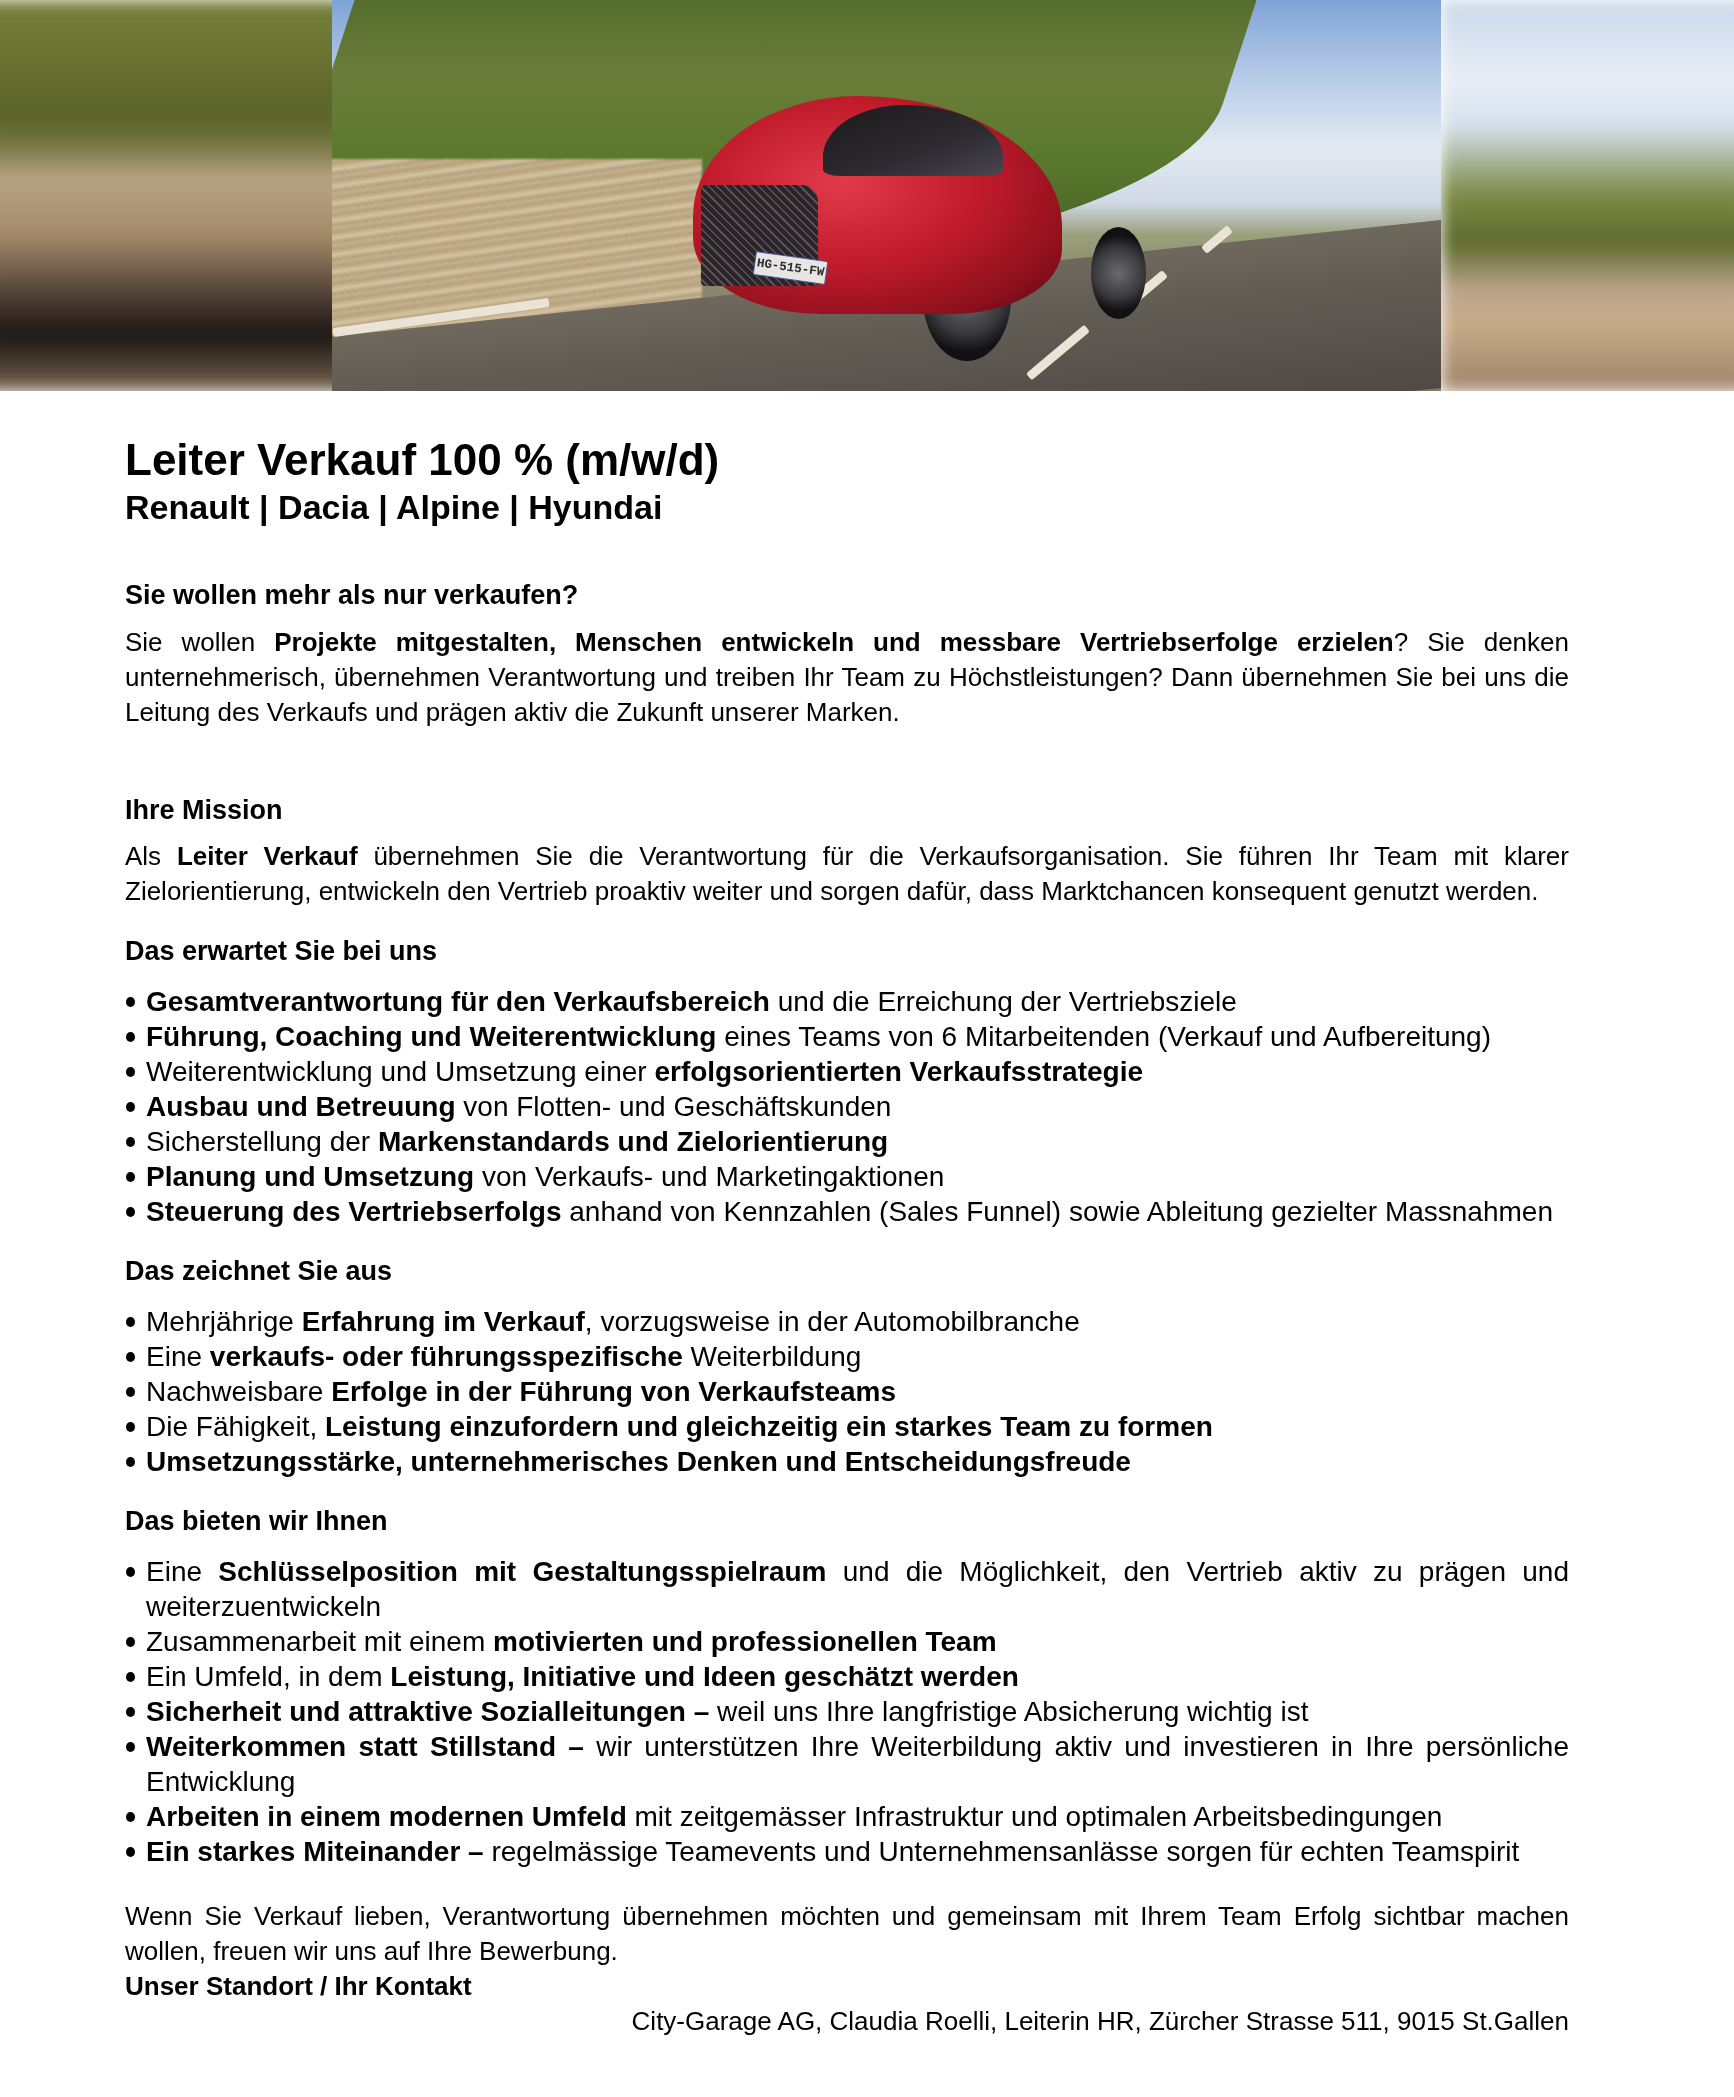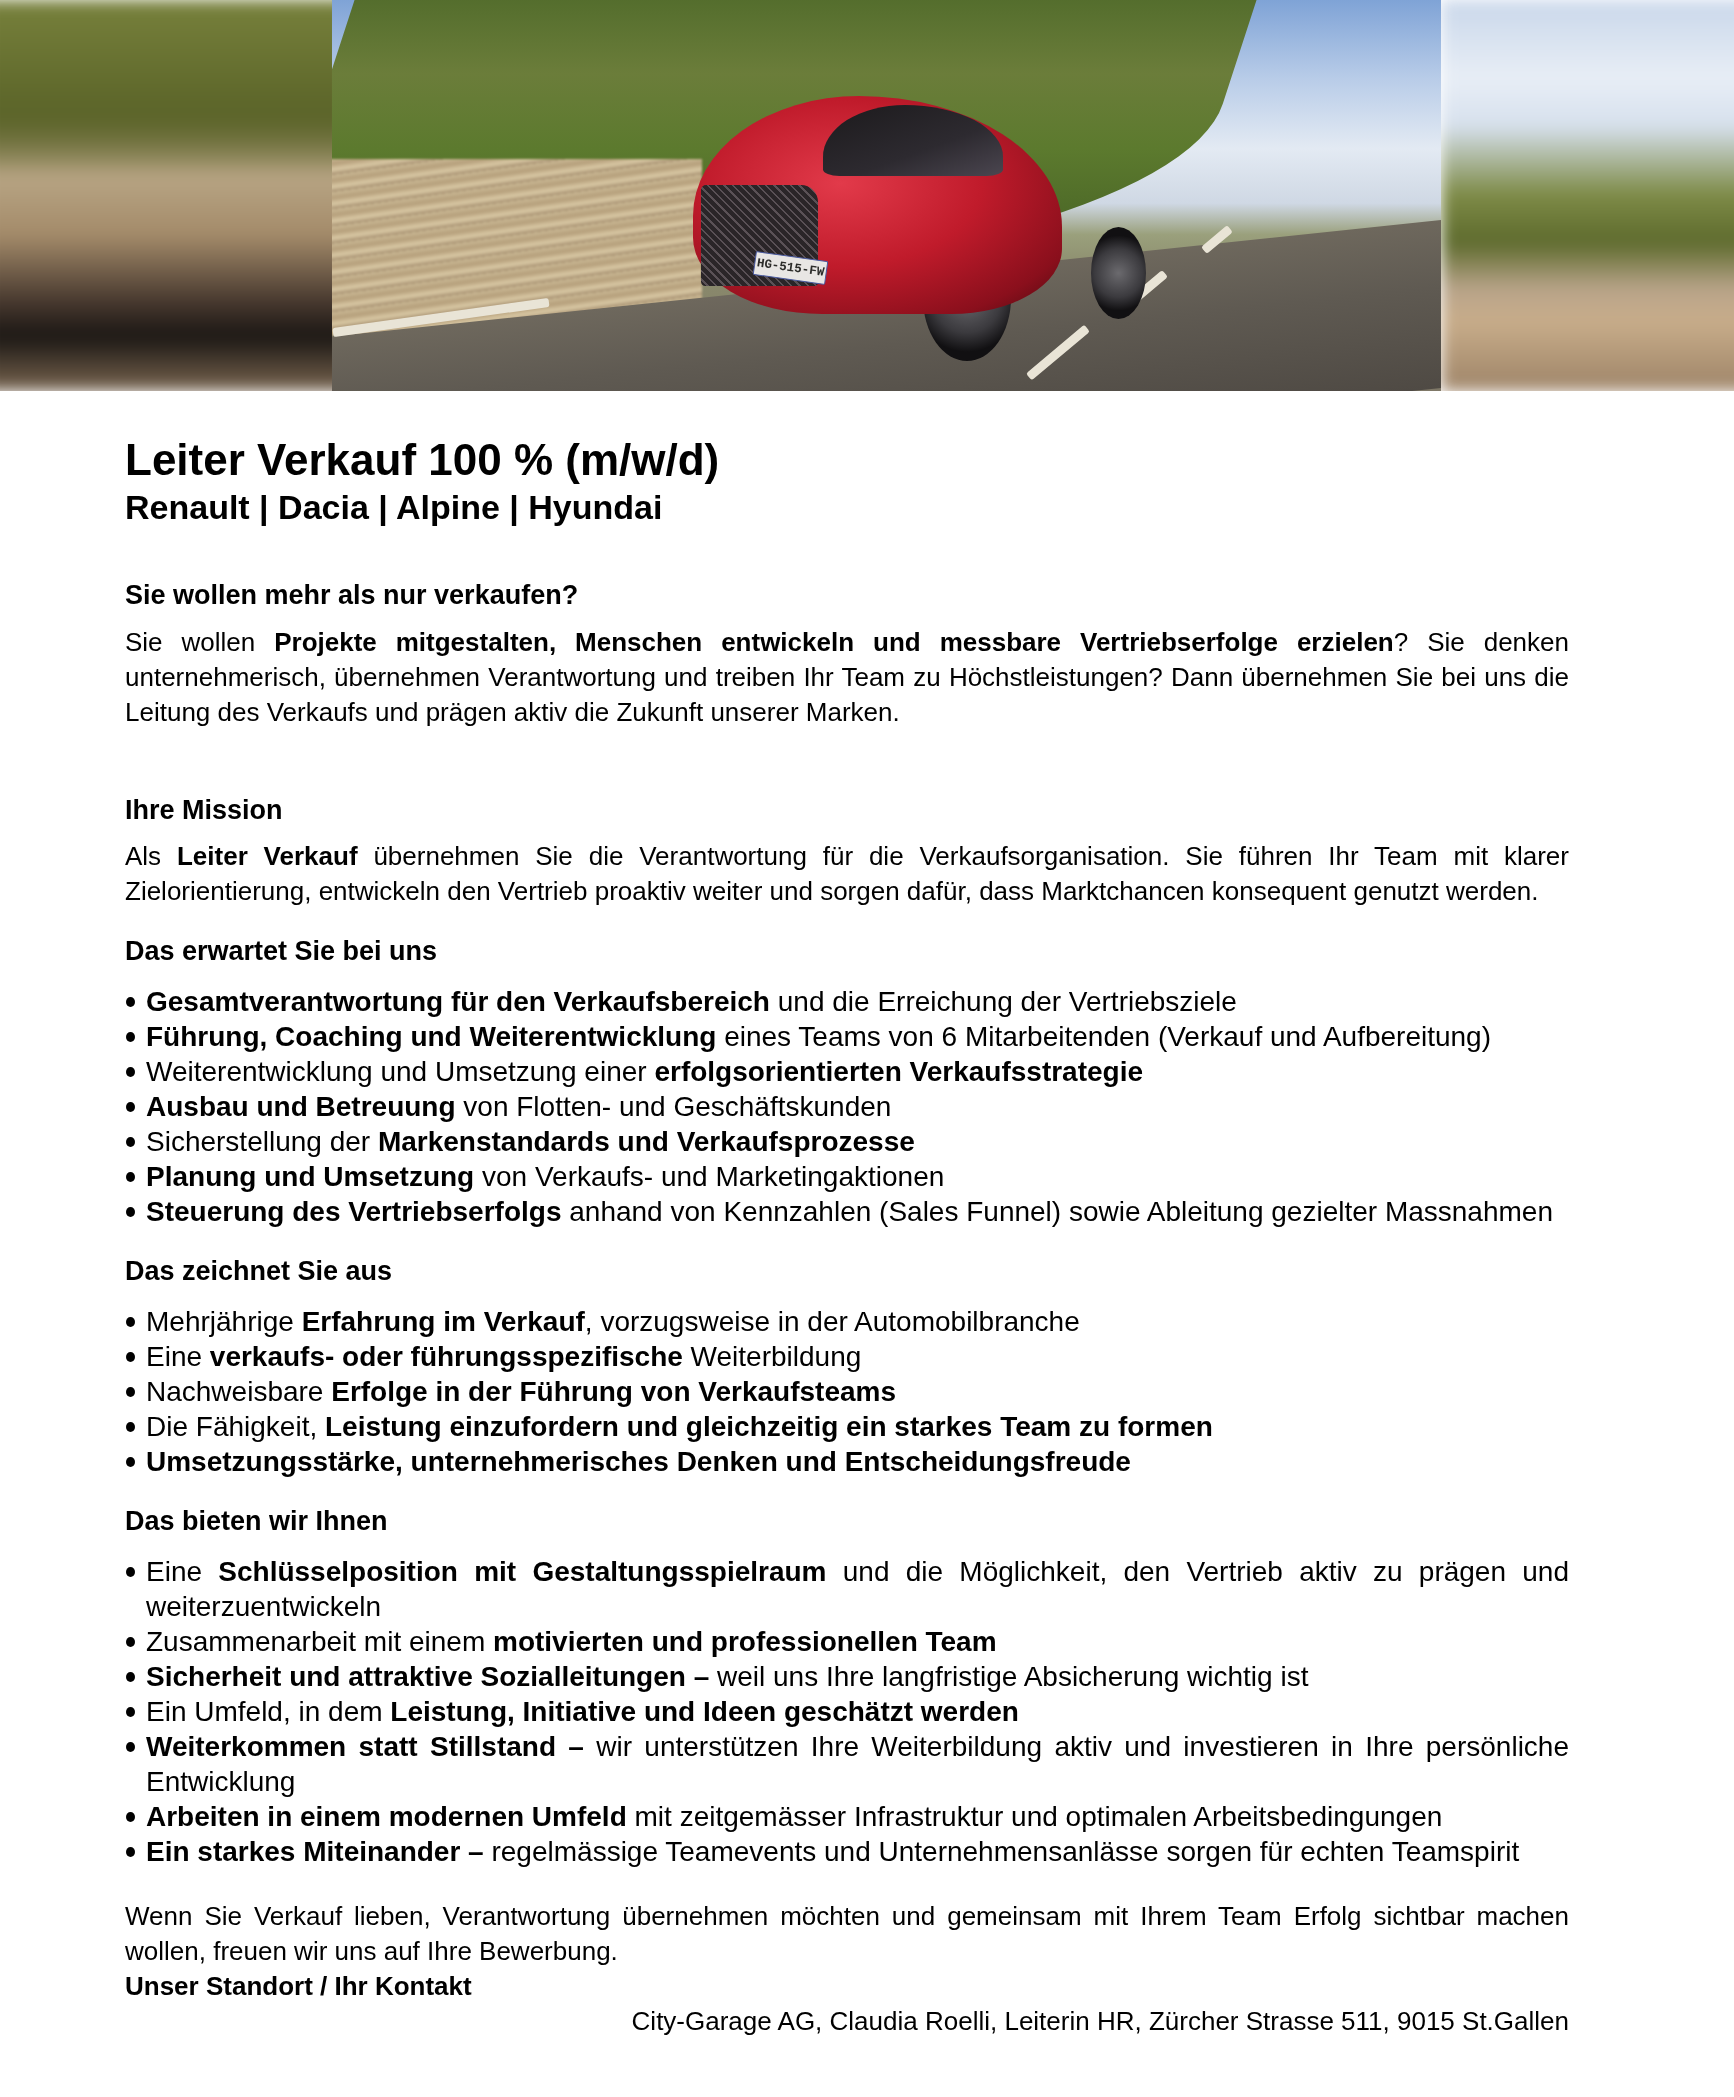--- a/index.html
+++ b/index.html
@@ -125,40 +125,40 @@
   <p class="para" style="margin-top:11px;">
     <span>Als </span><b>Leiter Verkauf</b><span> übernehmen Sie die Verantwortung für die Verkaufsorganisation. Sie führen Ihr Team mit klarer Zielorientierung, entwickeln den Vertrieb proaktiv weiter und sorgen dafür, dass Marktchancen konsequent genutzt werden.</span>
   </p>
 
   <h3 class="section-heading" style="margin-top:25px;">Das erwartet Sie bei uns</h3>
   <ul class="blist" style="margin-top:15px;">
       <li><span class="bullet-icon"></span><span></span><b>Gesamtverantwortung für den Verkaufsbereich</b><span> und die Erreichung der Vertriebsziele</span></li>
       <li><span class="bullet-icon"></span><span></span><b>Führung, Coaching und Weiterentwicklung</b><span> eines Teams von 6 Mitarbeitenden (Verkauf und Aufbereitung)</span></li>
       <li><span class="bullet-icon"></span><span>Weiterentwicklung und Umsetzung einer </span><b>erfolgsorientierten Verkaufsstrategie</b><span></span></li>
       <li><span class="bullet-icon"></span><span></span><b>Ausbau und Betreuung</b><span> von Flotten- und Geschäftskunden</span></li>
-      <li><span class="bullet-icon"></span><span>Sicherstellung der </span><b>Markenstandards und Verkaufsprozesse</b><span></span></li>
+      <li><span class="bullet-icon"></span><span>Sicherstellung der </span><b>Markenstandards und Zielorientierung</b><span></span></li>
       <li><span class="bullet-icon"></span><span></span><b>Planung und Umsetzung</b><span> von Verkaufs- und Marketingaktionen</span></li>
       <li><span class="bullet-icon"></span><span></span><b>Steuerung des Vertriebserfolgs</b><span> anhand von Kennzahlen (Sales Funnel) sowie Ableitung gezielter Massnahmen</span></li>
     </ul>
 
   <h3 class="section-heading" style="margin-top:25px;">Das zeichnet Sie aus</h3>
   <ul class="blist" style="margin-top:15px;">
       <li><span class="bullet-icon"></span><span>Mehrjährige </span><b>Erfahrung im Verkauf</b><span>, vorzugsweise in der Automobilbranche</span></li>
       <li><span class="bullet-icon"></span><span>Eine </span><b>verkaufs- oder führungsspezifische</b><span> Weiterbildung</span></li>
       <li><span class="bullet-icon"></span><span>Nachweisbare </span><b>Erfolge in der Führung von Verkaufsteams</b><span></span></li>
       <li><span class="bullet-icon"></span><span>Die Fähigkeit, </span><b>Leistung einzufordern und gleichzeitig ein starkes Team zu formen</b><span></span></li>
       <li><span class="bullet-icon"></span><span></span><b>Umsetzungsstärke, unternehmerisches Denken und Entscheidungsfreude</b><span></span></li>
     </ul>
 
   <h3 class="section-heading" style="margin-top:25px;">Das bieten wir Ihnen</h3>
   <ul class="blist" style="margin-top:15px;">
       <li><span class="bullet-icon"></span><span>Eine </span><b>Schlüsselposition mit Gestaltungsspielraum</b><span> und die Möglichkeit, den Vertrieb aktiv zu prägen und weiterzuentwickeln</span></li>
       <li><span class="bullet-icon"></span><span>Zusammenarbeit mit einem </span><b>motivierten und professionellen Team</b><span></span></li>
+      <li><span class="bullet-icon"></span><span>Ein Umfeld, in dem </span><b>Leistung, Initiative und Ideen geschätzt werden</b><span></span></li>
       <li><span class="bullet-icon"></span><span></span><b>Sicherheit und attraktive Sozialleitungen –</b><span> weil uns Ihre langfristige Absicherung wichtig ist</span></li>
-      <li><span class="bullet-icon"></span><span>Ein Umfeld, in dem </span><b>Leistung, Initiative und Ideen geschätzt werden</b><span></span></li>
       <li><span class="bullet-icon"></span><span></span><b>Weiterkommen statt Stillstand –</b><span> wir unterstützen Ihre Weiterbildung aktiv und investieren in Ihre persönliche Entwicklung</span></li>
       <li><span class="bullet-icon"></span><span></span><b>Arbeiten in einem modernen Umfeld</b><span> mit zeitgemässer Infrastruktur und optimalen Arbeitsbedingungen</span></li>
       <li><span class="bullet-icon"></span><span></span><b>Ein starkes Miteinander –</b><span> regelmässige Teamevents und Unternehmensanlässe sorgen für echten Teamspirit</span></li>
     </ul>
 
   <p class="para" style="margin-top:30px;">Wenn Sie Verkauf lieben, Verantwortung übernehmen möchten und gemeinsam mit Ihrem Team Erfolg sichtbar machen wollen, freuen wir uns auf Ihre Bewerbung.</p>
 
   <h4 class="para" style="font-weight:bold;">Unser Standort / Ihr Kontakt</h4>
   <p class="para" style="text-align:right;">City-Garage AG, Claudia Roelli, Leiterin HR, Zürcher Strasse 511, 9015 St.Gallen</p>
 </div>

